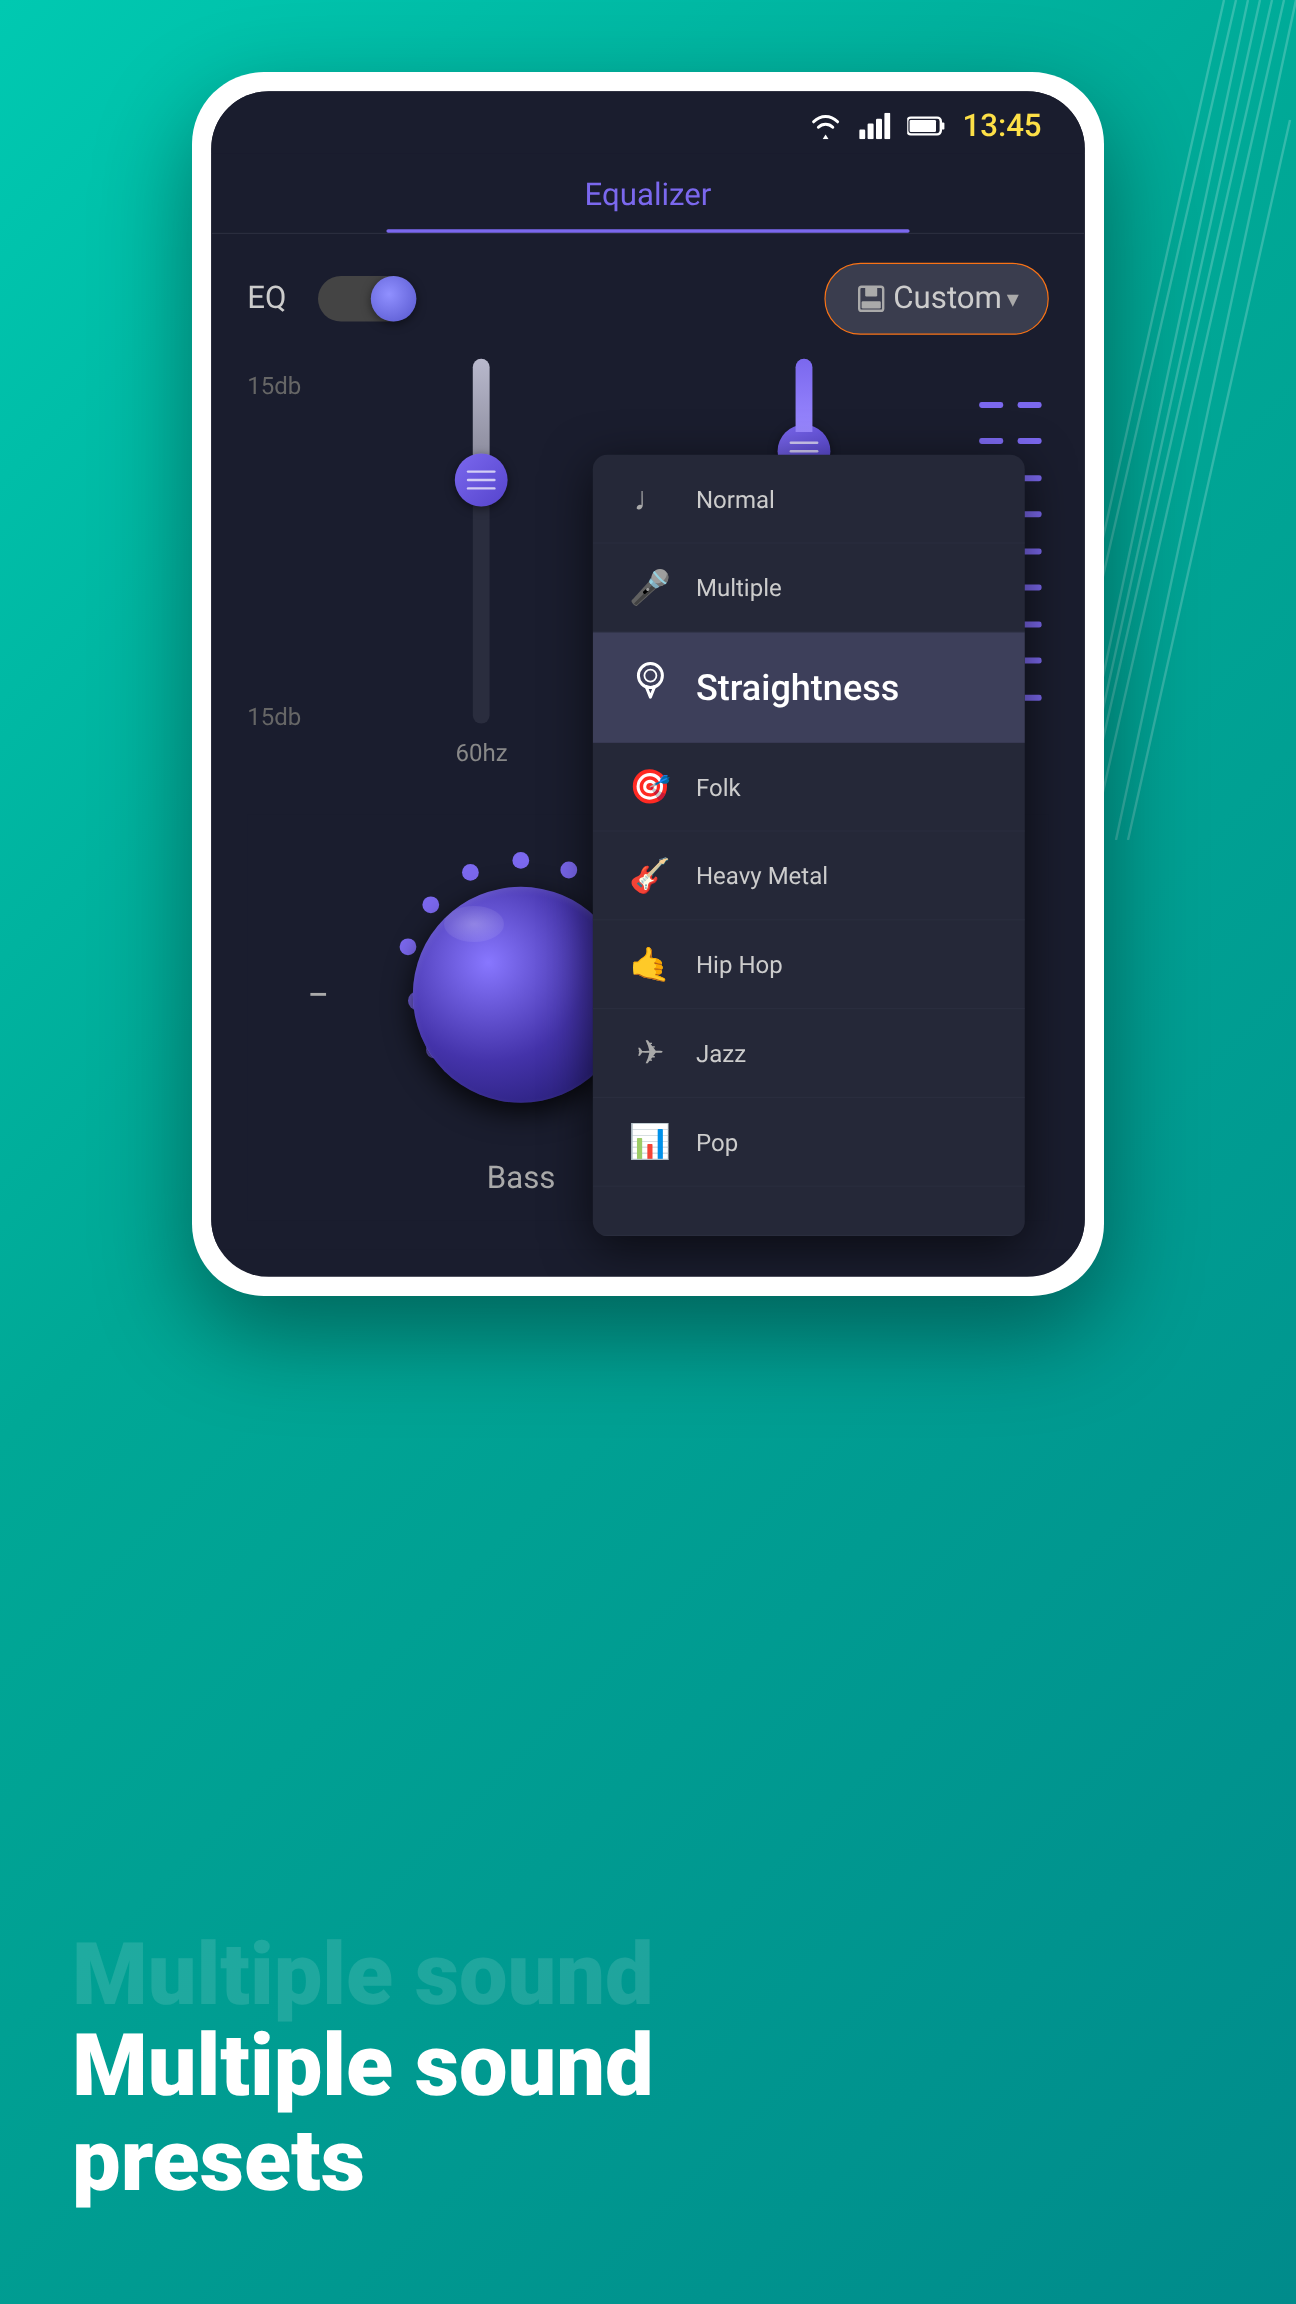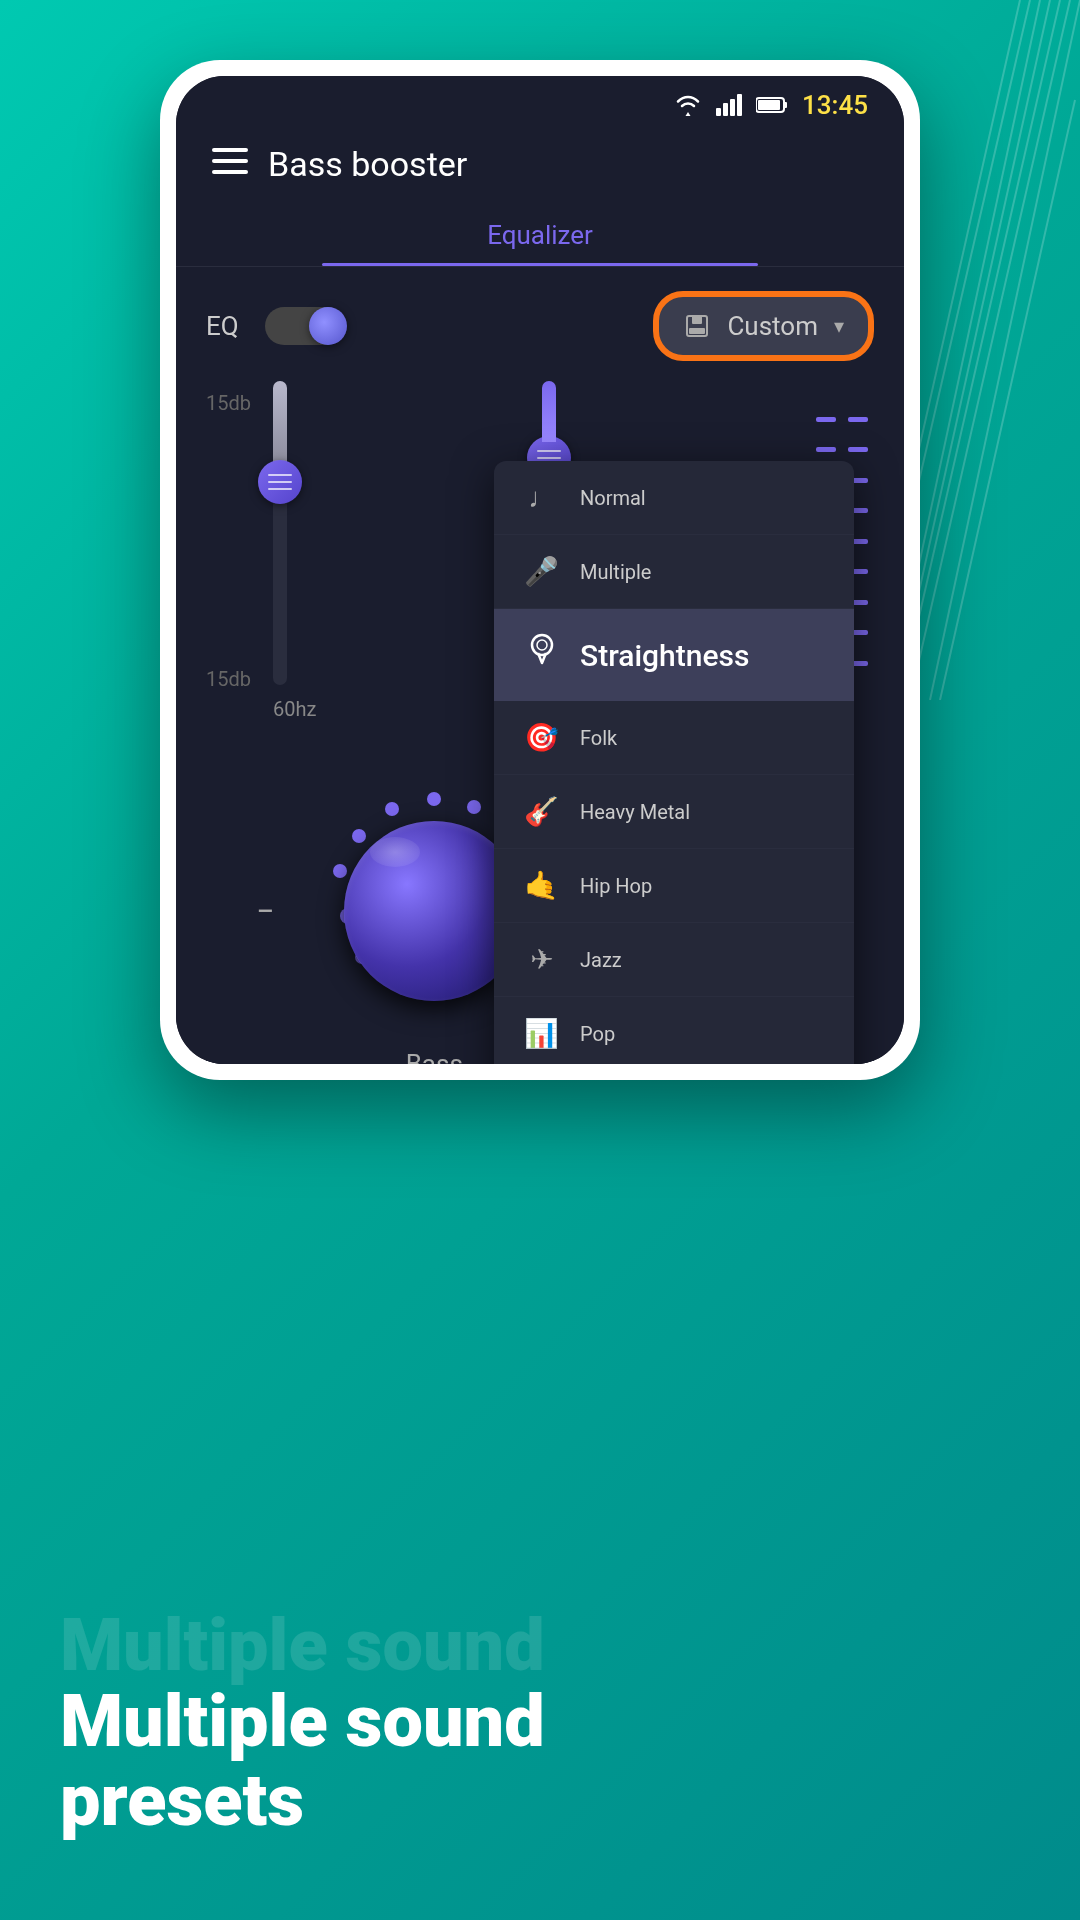--- a/index.html
+++ b/index.html
@@ -143,23 +143,23 @@
       position: absolute;
       right: -2px;
       top: 0;
       box-shadow: 0 2px 8px rgba(0,0,0,0.5);
     }
 
     
     .custom-btn {
       display: flex;
       align-items: center;
-      gap: 16px;
+      gap: 4px;
       background: #3a3d4e;
-      border: 6px solid #f97316;
+      border: 1px solid #f97316;
       border-radius: 30px;
       padding: 14px 24px;
       cursor: pointer;
     }
     .custom-btn-label {
       font-size: 26px;
       color: #cccccc;
     }
     .custom-btn-arrow {
       color: #aaa;
@@ -187,20 +187,21 @@
     }
     .db-label {
       font-size: 20px;
       color: #666;
     }
 
     
     .band-container {
       display: flex;
       flex-direction: column;
+      align-items: center;
       flex: 1;
       height: 100%;
     }
     .band-track {
       flex: 1;
       width: 14px;
       background: #2a2d3e;
       border-radius: 7px;
       position: relative;
       margin-bottom: 8px;
@@ -465,30 +466,20 @@
 
         <svg width="32" height="20" viewBox="0 0 32 20">
           <rect x="0" y="3" width="28" height="14" rx="3" stroke="white" stroke-width="2" fill="none"></rect>
           <rect x="28" y="7" width="3" height="6" rx="1" fill="white"></rect>
           <rect x="2" y="5" width="22" height="10" rx="1" fill="white"></rect>
         </svg>
         <span class="status-time">13:45</span>
       </div>
     </div>
 
-    <div class="top-nav">
-      <div class="hamburger-icon">
-        <svg width="36" height="26" viewBox="0 0 36 26">
-          <rect y="0" width="36" height="4" rx="2" fill="white"></rect>
-          <rect y="11" width="36" height="4" rx="2" fill="white"></rect>
-          <rect y="22" width="36" height="4" rx="2" fill="white"></rect>
-        </svg>
-      </div>
-      <span class="app-title">Bass booster</span>
-    </div>
 
     <div class="tab-bar">
       <div class="tab-item active">
         <span>Equalizer</span>
       </div>
     </div>
 
     <div class="main-content">
 
       <div class="eq-row">

